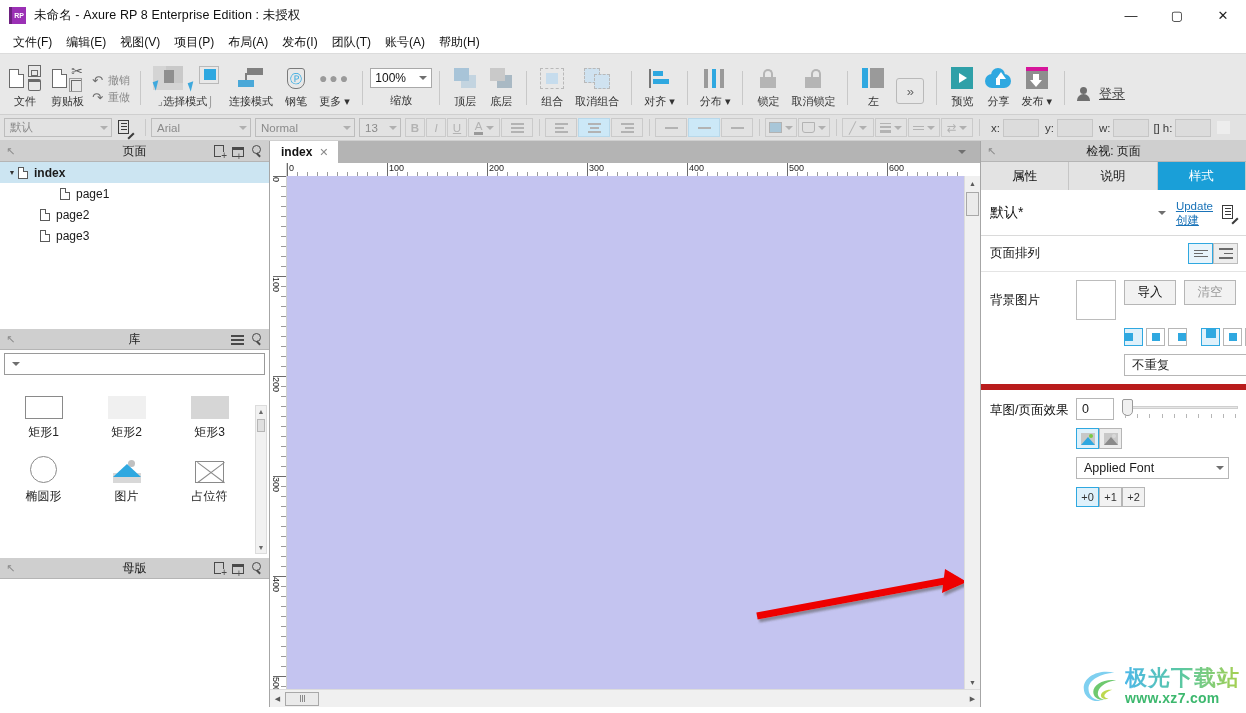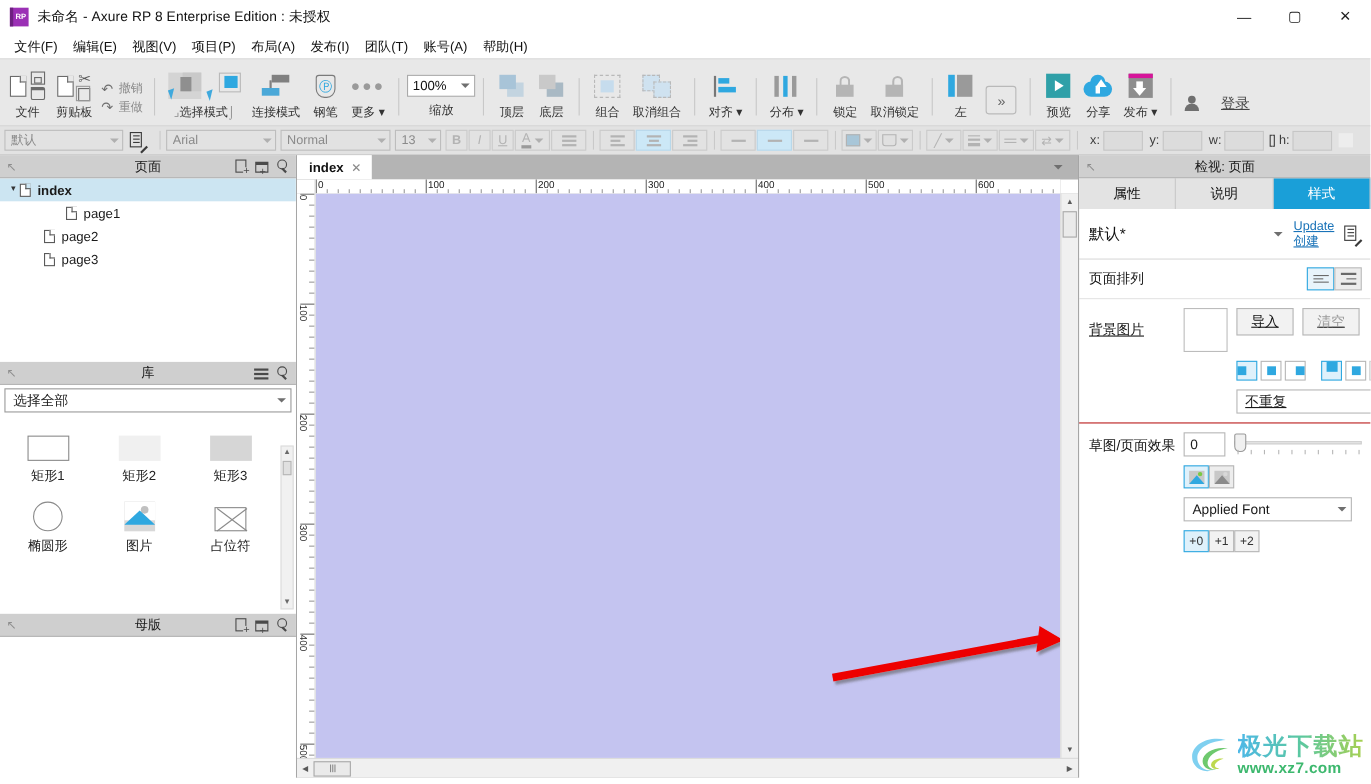--- a/index.html
+++ b/index.html
@@ -155,21 +155,21 @@
   .cloud-ico .c { position:absolute; left:0; bottom:0; width:26px; height:14px; background:#2fa8e0; border-radius:8px; }
   .cloud-ico .c2 { position:absolute; left:6px; top:0; width:14px; height:14px; background:#2fa8e0; border-radius:50%; }
   .cloud-ico .ar { position:absolute; left:11px; top:4px; width:0;height:0;
     border-bottom:7px solid #fff; border-left:5px solid transparent; border-right:5px solid transparent; z-index:2;}
   .cloud-ico .as { position:absolute; left:11px; top:10px; width:4px; height:7px; background:#fff; z-index:2; }
   .pub-ico { width: 22px; height: 22px; background:#8e8e8e; position:relative; border-top:4px solid #d6159a; }
   .pub-ico .ar { position:absolute; left:7px; top:3px; width:6px; height:7px; background:#fff; }
   .pub-ico .tri { position:absolute; left:4px; top:9px; width:0;height:0;
     border-top:7px solid #fff; border-left:6px solid transparent; border-right:6px solid transparent; }
 
-  .login-cell { display:flex; align-items:center; gap:21px; padding-top:4px; }
+  .login-cell { display:flex; align-items:center; gap:10px; padding-top:4px; }
   .person-ico { width: 12px; height: 14px; position: relative; }
   .person-ico::before { content:''; position:absolute; left:3px; top:0; width:7px; height:7px;
     border-radius:50%; background:#6f6f6f; }
   .person-ico::after { content:''; position:absolute; left:0; bottom:0; width:13px; height:7px;
     border-radius:7px 7px 0 0; background:#6f6f6f; }
   .login-text { font-size: 13px; color: #444; text-decoration: underline; }
 
   
   .formatbar {
     height: 26px; background: #e2e2e2; border-bottom: 1px solid #cfcfcf;
@@ -340,21 +340,21 @@
     display:flex; align-items:center; justify-content:center; }
   .tgl-btn.on { border-color:#2fa8e0; background:#e8f4fb; }
   .tgl-btn .lines i { display:block; height:1.6px; background:#6a6a6a; margin:1.6px 0; }
   .tgl-btn .lines .s { width:9px; } .tgl-btn .lines .l { width:14px; }
   .tgl-btn .lines.r { display:flex; flex-direction:column; align-items:flex-end; }
 
   .color-ctl { display:flex; align-items:center; border:1px solid #bcbcbc; height:21px;
     padding: 0 3px; background:#fff; gap:5px; width:40px; }
   .color-ctl .sw { width:15px; height:14px; background:#c4c4f0; border:1px solid #8a8a8a; }
 
-  .bgimg-row { display:flex; padding: 8px 8px 8px 9px; border-bottom:1px solid #b91c1c;text-decoration:underline; }
+  .bgimg-row { display:flex; padding: 8px 8px 8px 9px; border-bottom:6px solid #b91c1c; }
   .bgimg-box { width: 40px; height: 40px; border:1px solid #bcbcbc; background:#fff; }
   .btn-sm { height: 25px; min-width: 52px; border:1px solid #b6b6b6; background:#f2f2f2;
     display:flex; align-items:center; justify-content:center; font-size:12.5px; color:#111;
     margin-left: 8px; }
   .btn-sm.dim { color:#9a9a9a; }
   .align-grid { display:flex; gap:3px; margin-top:8px; }
   .align-grid .gap { width:8px; }
   .ab { width: 19px; height: 18px; border:1px solid #b6b6b6; background:#fff;
     display:flex; align-items:center; justify-content:center; }
   .ab.on { border-color:#2fa8e0; background:#dff1fb; }
@@ -829,21 +829,20 @@
               <i></i>
               <i></i>
               <i></i>
             </span>
           <span class="ph-ico ico-search"></span>
         </span>
       </div>
 
       <div class="lib-body">
         <div class="lib-select">
-          <span class="v">选择全部</span>
           <span class="caret"></span>
         </div>
         <div class="lib-grid">
           <div class="lib-cell">
             <div class="lib-thumb">
                 <div class="rect1"></div>
               </div>
             <div class="lbl">矩形1</div>
           </div>
           <div class="lib-cell">

